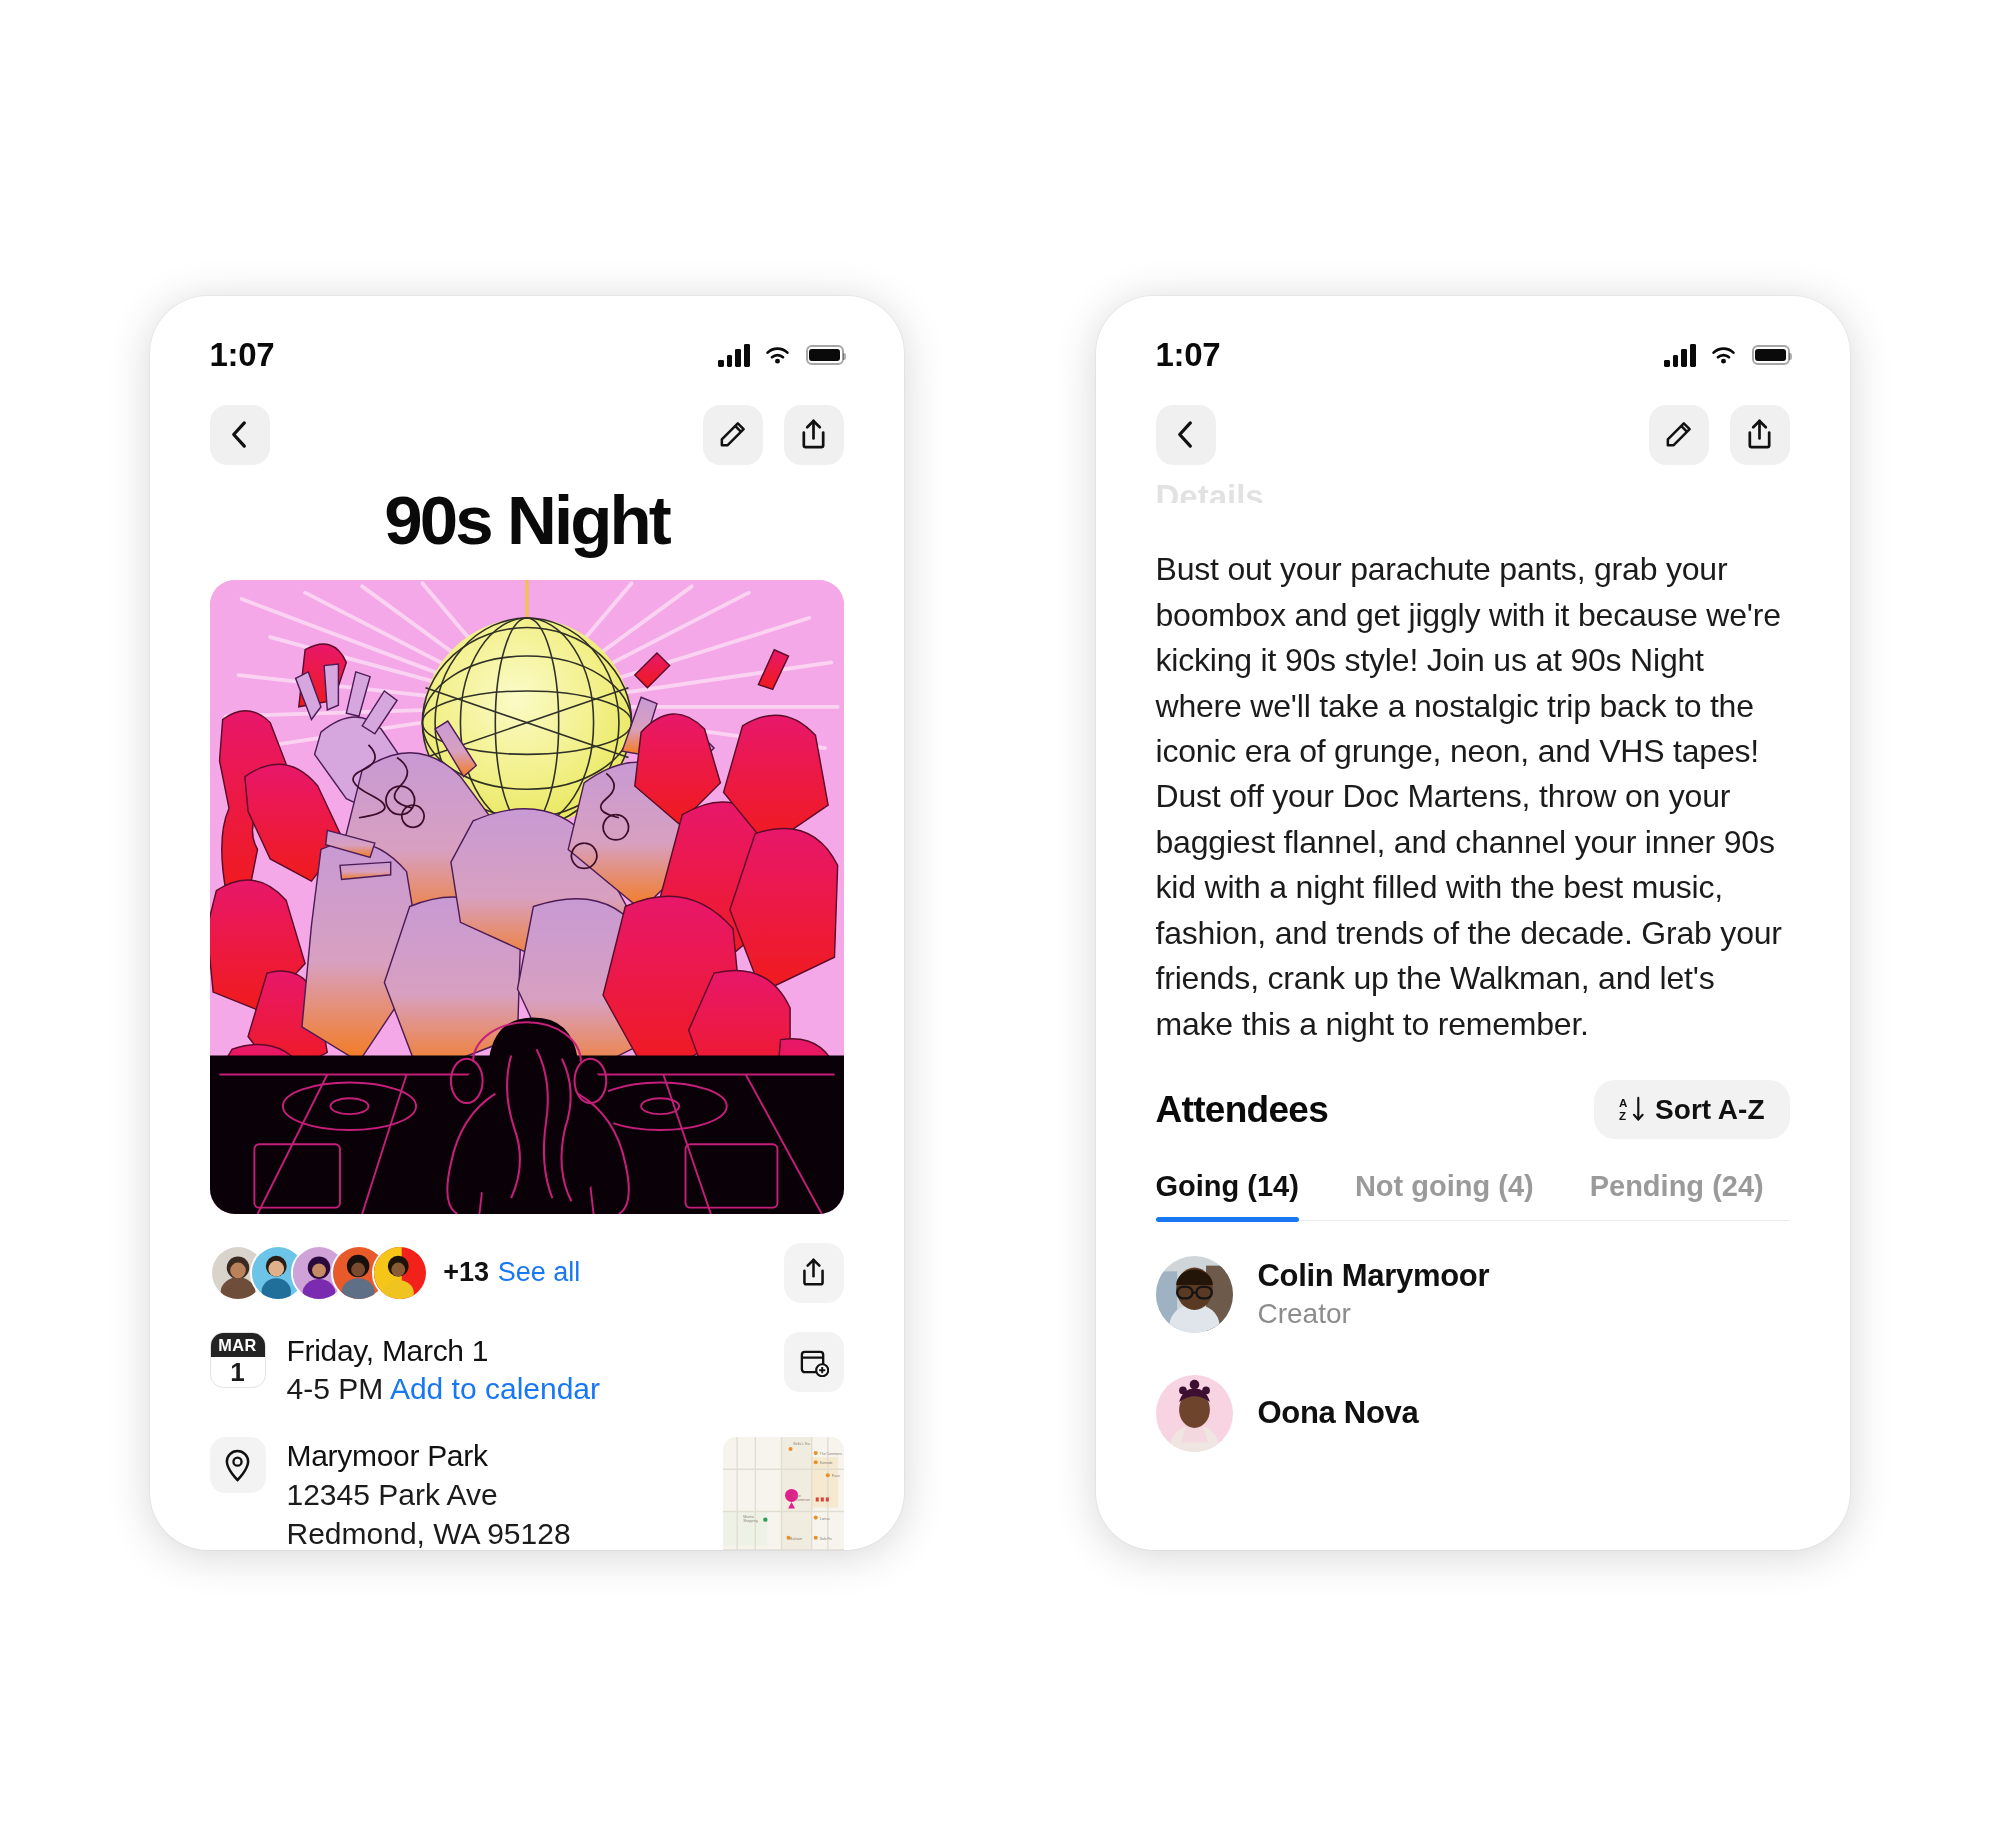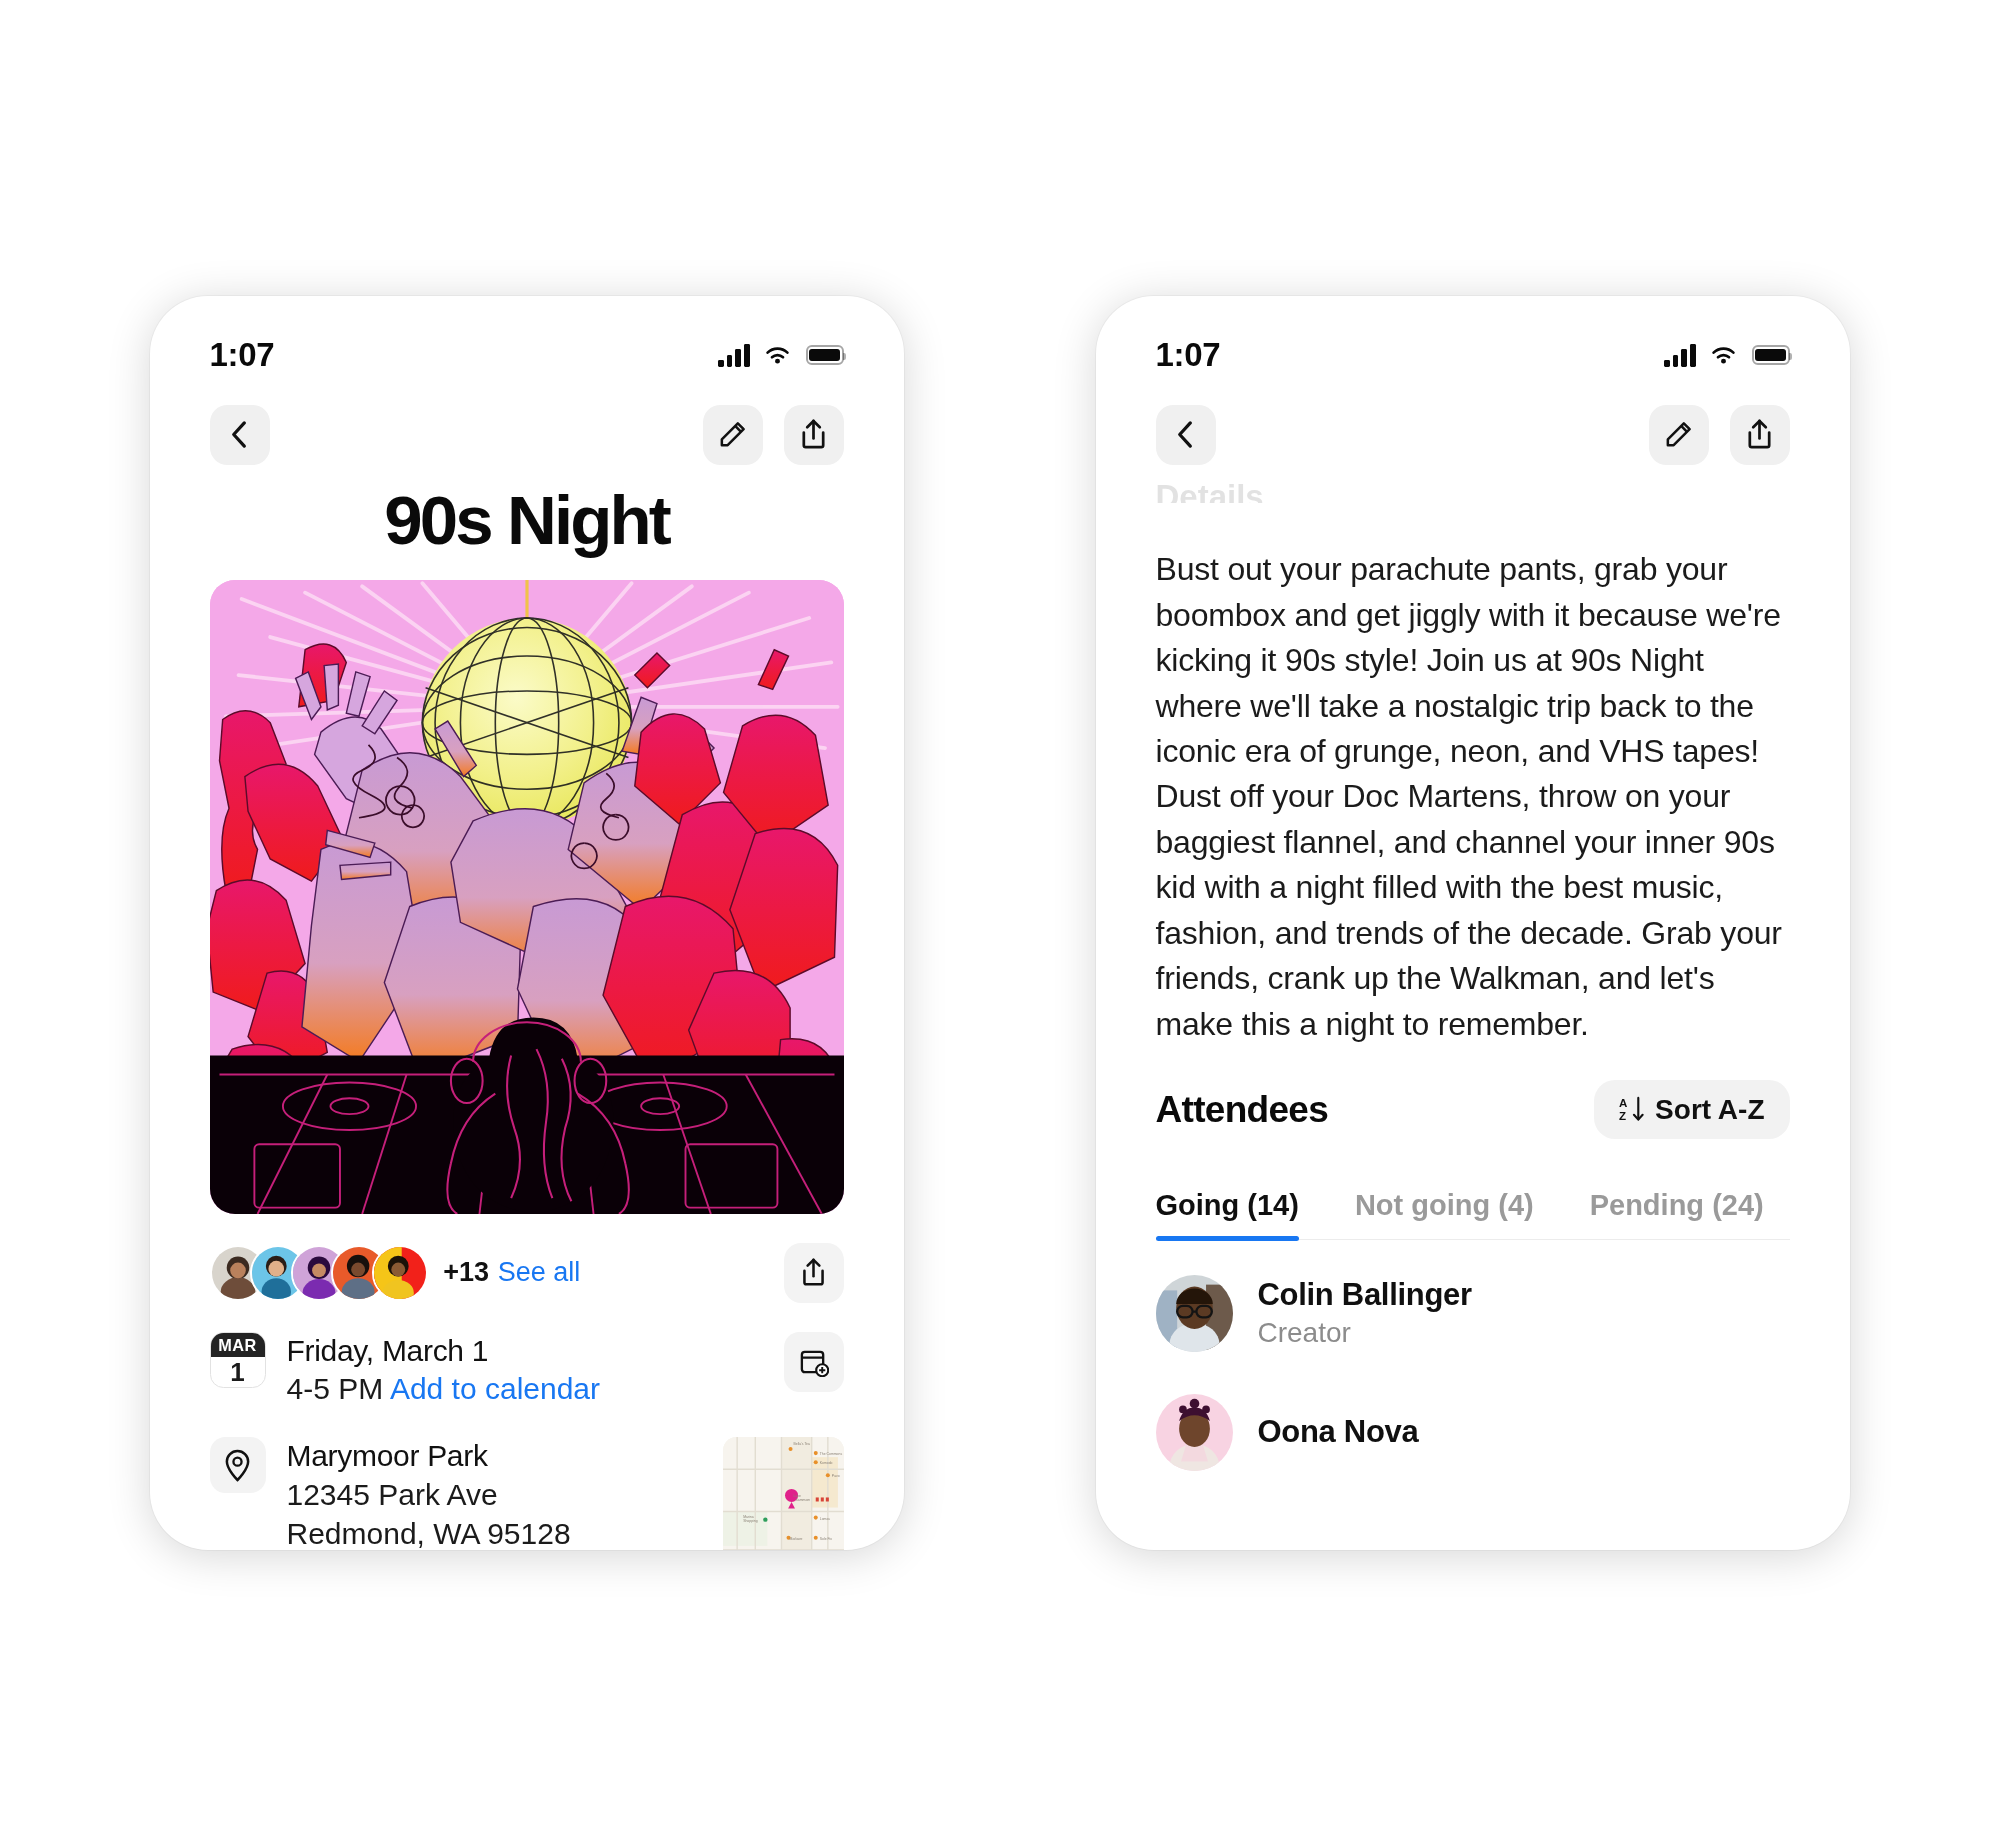--- a/index.html
+++ b/index.html
@@ -226,21 +226,21 @@
   .sort-btn span { font-size:28px; font-weight:600; color:#111; }
 
   .tabs {
     display:flex; gap: 56px;
     margin-top: 31px;
     border-bottom: 1.9px solid #ececec;
   }
   .tab {
     font-size: 29px; font-weight:600; color:#9a9a9a;
     padding-bottom: 17.3px;
-    cursor:pointer; position:relative; white-space:nowrap;margin-top:19px;
+    cursor:pointer; position:relative; white-space:nowrap;
   }
   .tab.active { color:#0f0f0f; }
   .tab.active::after {
     content:""; position:absolute; left:0; right:0; bottom:-1.9px;
     height: 4.8px; background:#1877f2; border-radius:2.9px;
   }
 
   .att-list { margin-top: 13.4px; }
   .att-row {
     display:flex; align-items:center; gap:25px;
@@ -673,21 +673,21 @@
                 <rect x="52" y="10" width="28" height="70" fill="#6d5a4b"></rect>
                 <ellipse cx="40" cy="72" rx="26" ry="22" fill="#dfe5ea"></ellipse>
                 <ellipse cx="40" cy="34" rx="19" ry="22" fill="#5b3a23"></ellipse>
                 <path d="M21 30a19 16 0 0 1 38 0z" fill="#241509"></path>
                 <rect x="22" y="32" width="16" height="12" rx="6" fill="none" stroke="#141414" stroke-width="2.4"></rect>
                 <rect x="42" y="32" width="16" height="12" rx="6" fill="none" stroke="#141414" stroke-width="2.4"></rect>
                 <path d="M38 38h4" stroke="#141414" stroke-width="2.2"></path>
               </svg>
             </div>
             <div>
-              <div class="att-name">Colin Ballinger</div>
+              <div class="att-name">Colin Marymoor</div>
               <div class="att-role">Creator</div>
             </div>
           </div>
 
 
           <div class="att-row">
             <div class="att-av">
               <svg viewBox="0 0 80 80">
                 <rect width="80" height="80" fill="#f8d3e2"></rect>
                 <ellipse cx="40" cy="76" rx="26" ry="24" fill="#efe6e2"></ellipse>

